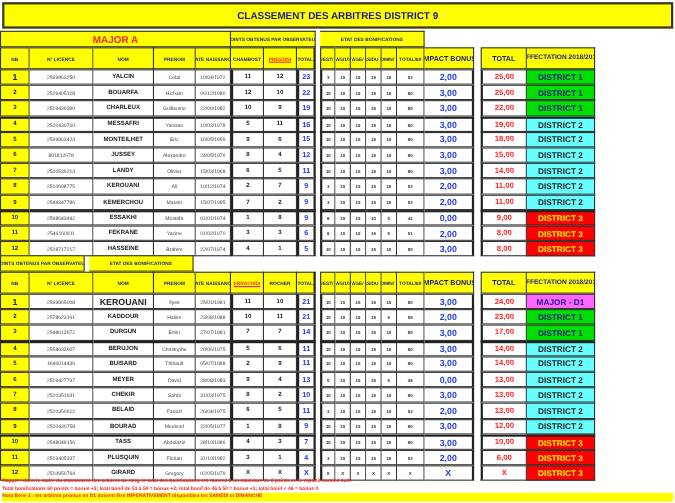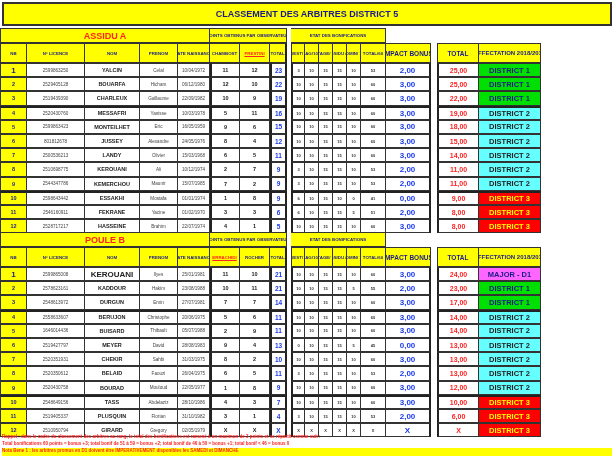--- a/index.html
+++ b/index.html
@@ -21,25 +21,25 @@
 .d1{background:#00e000;color:#1a1a8c}
 .d2{background:#66ffff;color:#222}
 .d3{background:#ff0000;color:#ffff00}
 .mj{background:#ff66ff;color:#1a1a8c}
 .poule{background:#ffff00;color:#ff2222;font-weight:bold;font-size:9px}
 .note{position:absolute;left:2px;font-size:4.5px;color:#ff2222;font-weight:bold}
 </style>
 </head>
 <body>
 
-<div class="title">CLASSEMENT DES ARBITRES DISTRICT 5</div>
+<div class="title">CLASSEMENT DES ARBITRES DISTRICT 9</div>
 
 <div id="secA" class="sec" style="top:28px">
     <div class="row" style="top: 0px; height: 15px;">
-      <div class="c poule" style="width: 210px;">ASSIDU A</div>
+      <div class="c poule" style="width: 210px;">MAJOR A</div>
       <div class="c hd" style="width: 77px;">POINTS OBTENUS PAR OBSERVATEUR</div>
       <div style="width: 4px;"></div>
       <div class="c hd" style="width: 95px;">ETAT DES BONIFICATIONS</div>
     </div>
     <div class="row" style="top: 15px; height: 20px;">
       <div class="c hd" style="width: 27px;">NB</div>
       <div class="c hd" style="width: 58px;">N° LICENCE</div>
       <div class="c hd" style="width: 55px;">NOM</div>
       <div class="c hd" style="width: 38px;">PRENOM</div>
       <div class="c hd" style="width: 32px;">DATE NAISSANCE</div>
@@ -306,21 +306,20 @@
       <div class="c bon" style="width: 14px;">10</div>
       <div class="c bon" style="width: 25px;">60</div>
       <div class="c imp" style="width: 45px; border-right: 2px solid rgb(34, 34, 34);">3,00</div>
       <div style="width: 6px;"></div>
       <div class="c gt" style="width: 42px; border-left: 2px solid rgb(34, 34, 34);">8,00</div>
       <div class="c aff d3" style="width: 62px;">DISTRICT 3</div>
     </div>
   </div>
 <div id="secB" class="sec" style="top:232px">
     <div class="row" style="top: 0px; height: 15px;">
-      <div class="c poule" style="width: 210px;">POULE B</div>
       <div class="c hd" style="width: 77px;">POINTS OBTENUS PAR OBSERVATEUR</div>
       <div style="width: 4px;"></div>
       <div class="c hd" style="width: 95px;">ETAT DES BONIFICATIONS</div>
     </div>
     <div class="row" style="top: 15px; height: 20px;">
       <div class="c hd" style="width: 27px;">NB</div>
       <div class="c hd" style="width: 58px;">N° LICENCE</div>
       <div class="c hd" style="width: 55px;">NOM</div>
       <div class="c hd" style="width: 38px;">PRENOM</div>
       <div class="c hd" style="width: 32px;">DATE NAISSANCE</div>

